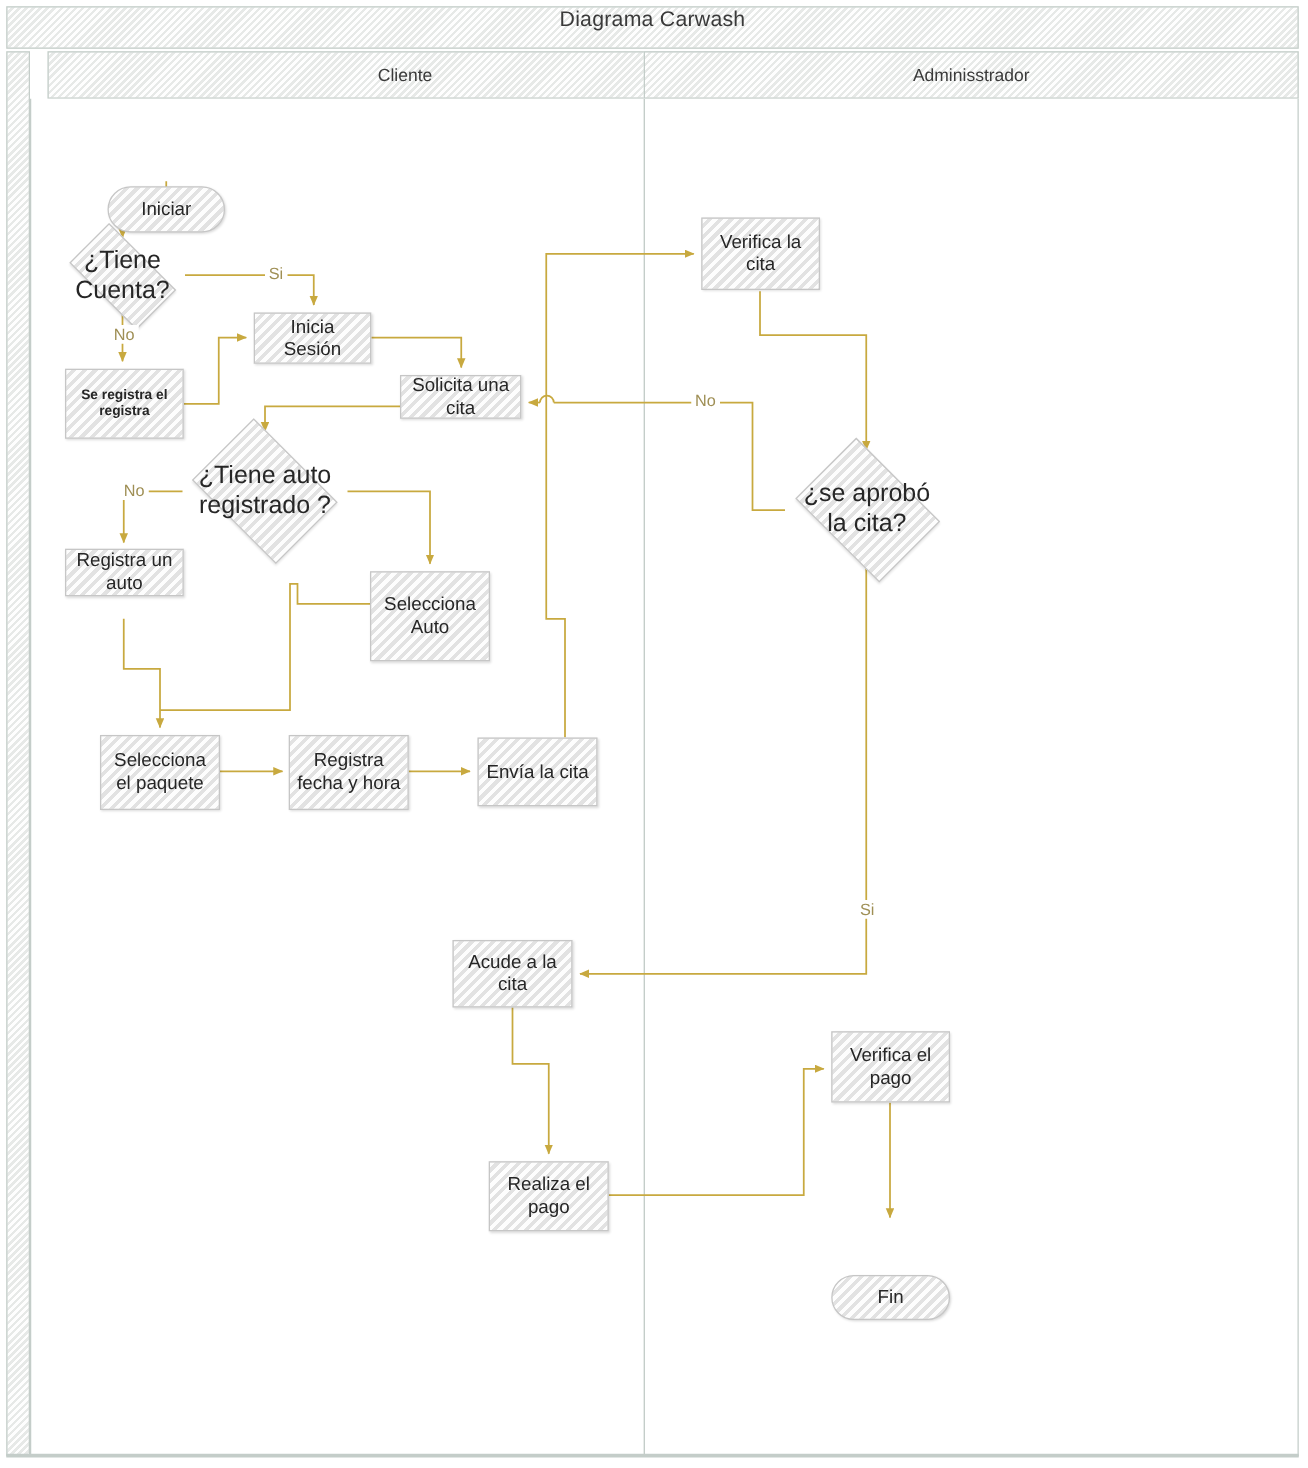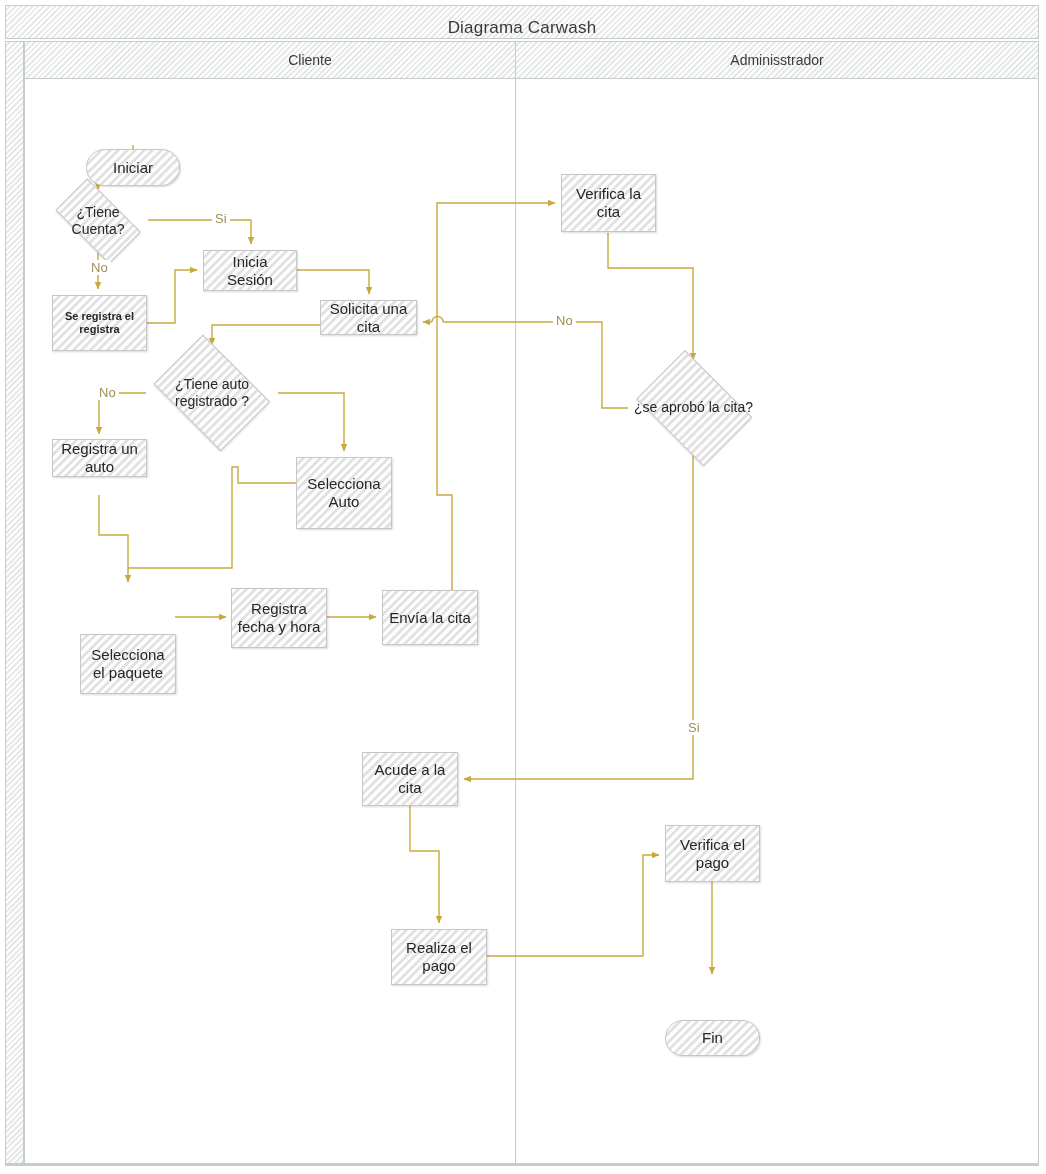--- a/index.html
+++ b/index.html
@@ -30,21 +30,21 @@
     );
   }
 
   #title-bar {
     position: absolute;
     left: 5px; top: 5px;
     width: 1034px; height: 34px;
     border: 1px solid #c4cdc9;
     box-sizing: border-box;
     display: flex;
-    align-items: flex-end;
+    align-items: flex-start;
     justify-content: center;
   }
   #title-bar .txt {
     font-size: 17px;
     color: #3a3a3a;
     letter-spacing: .2px;
   }
 
   #lane-band {
     position: absolute;
@@ -61,21 +61,21 @@
     border: 1px solid #c4cdc9;
     box-sizing: border-box;
     display: flex;
     align-items: center;
     justify-content: center;
   }
   .lane-header .txt {
     font-size: 14px;
     color: #3a3a3a;
   }
-  #lane-header-0 { left: 24px;  width: 572px; }
+  #lane-header-0 { left: 38px;  width: 572px; }
   #lane-header-1 { left: 515px; width: 524px; }
 
   .lane-body {
     position: absolute;
     top: 79px;
     height: 1086px;
     border: 1px solid #c4cdc9;
     border-top: none;
     box-sizing: border-box;
     background: #ffffff;
@@ -145,21 +145,21 @@
     background-image: repeating-linear-gradient(
       90deg,
       rgba(255,255,255,0.9) 0px,
       rgba(255,255,255,0.9) 3px,
       rgba(223,223,223,0.8) 3px,
       rgba(223,223,223,0.8) 6px
     );
   }
 
   .fs15 { font-size: 15px; }
-  .fs14 { font-size: 14px; }
+  .fs14 { font-size: 20px; }
   .fs11 { font-size: 11px; font-weight: bold; }
 
   
   .edge-label {
     position: absolute;
     font-size: 13px;
     color: #9f8f55;
     background: #ffffff;
     padding: 0 3px;
     white-space: nowrap;
@@ -290,21 +290,21 @@
   </div>
 
   <div class="node process" style="left:52px; top:439px; width:95px; height:38px;">
     <span class="label fs15">Registra un auto</span>
   </div>
 
   <div class="node process" style="left:296px; top:457px; width:96px; height:72px;">
     <span class="label fs15">Selecciona Auto</span>
   </div>
 
-  <div class="node process" style="left:80px; top:588px; width:96px; height:60px;margin-top:46px;">
+  <div class="node process" style="left:80px; top:588px; width:96px; height:60px;">
     <span class="label fs15">Selecciona el paquete</span>
   </div>
 
   <div class="node process" style="left:231px; top:588px; width:96px; height:60px;">
     <span class="label fs15">Registra fecha y hora</span>
   </div>
 
   <div class="node process" style="left:382px; top:590px; width:96px; height:55px;">
     <span class="label fs15">Envía la  cita</span>
   </div>

